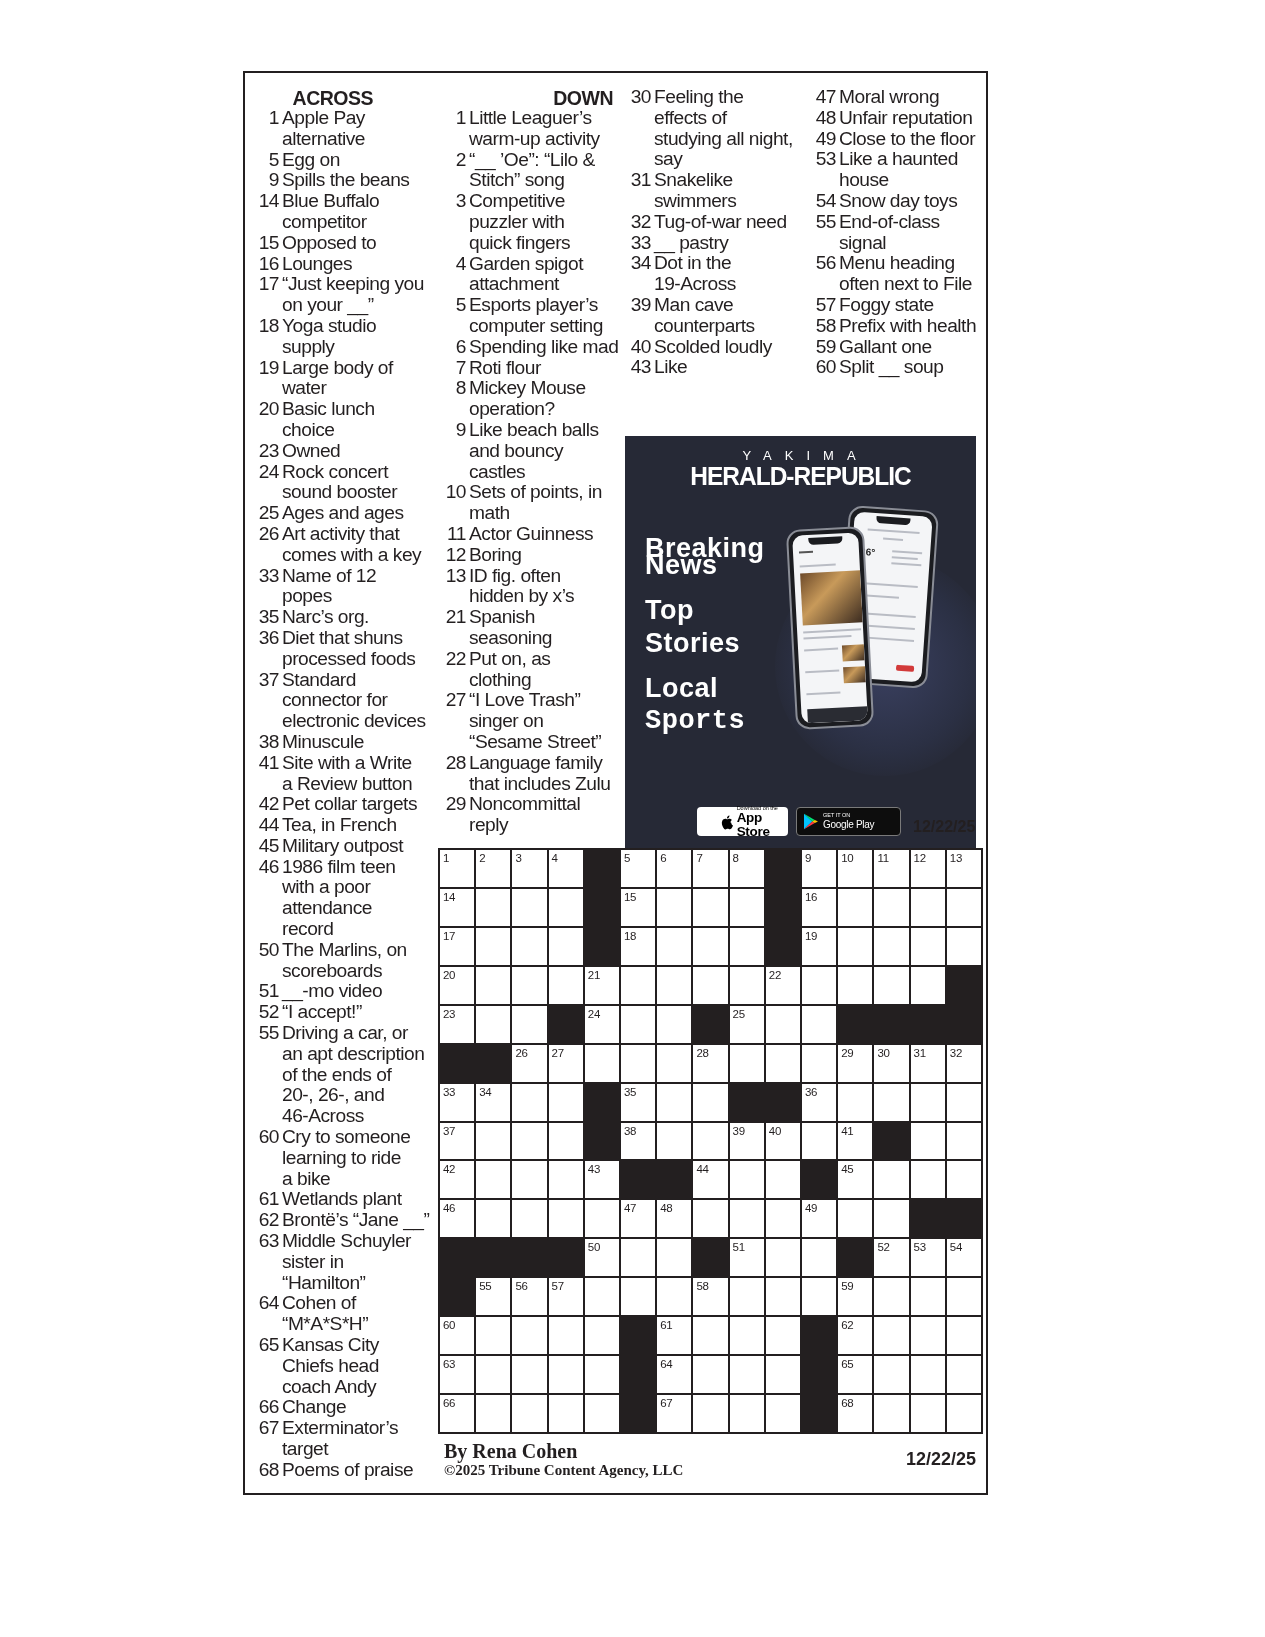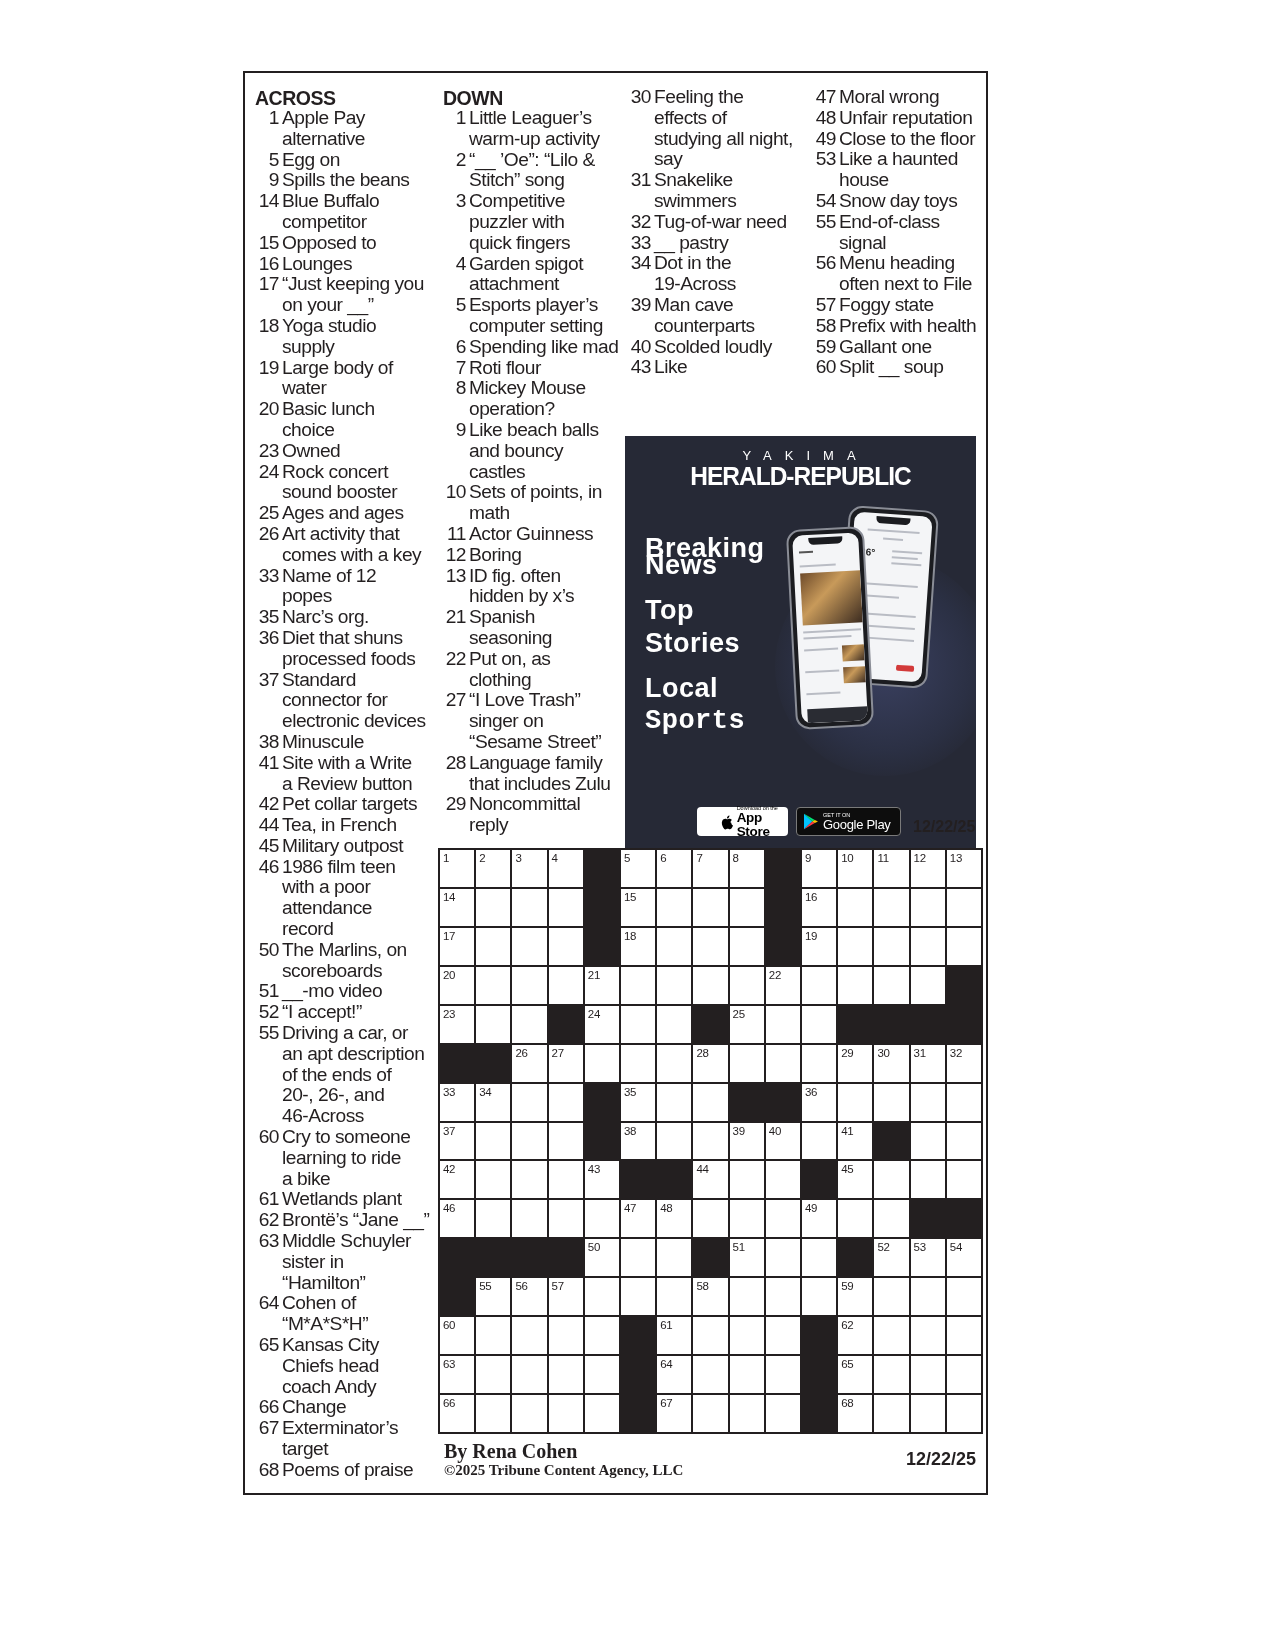--- a/index.html
+++ b/index.html
@@ -3,40 +3,40 @@
 <meta charset="utf-8">
 <style>
   html, body { margin: 0; padding: 0; background: #ffffff; }
   body { width: 1265px; height: 1637px; position: relative; overflow: hidden; font-family: "Liberation Sans", sans-serif; color: #231f20; }
   .frame { position: absolute; left: 243px; top: 71px; width: 745px; height: 1424px; border: 2px solid #231f20; box-sizing: border-box; }
   .col { position: absolute; font-size: 19.2px; line-height: 20.8px; letter-spacing: -0.5px; }
   .col-across { left: 255px; top: 87px; width: 180px; }
   .col-down { left: 443px; top: 87px; width: 180px; }
   .col-c3 { left: 628px; top: 87px; width: 180px; }
   .col-c4 { left: 813px; top: 87px; width: 180px; }
-  .col-head { font-weight: bold; text-align: left; font-size: 19.5px; line-height: 22px; margin-bottom: -1px; }
+  .col-head { font-weight: bold; text-align: right; font-size: 19.5px; line-height: 22px; margin-bottom: -1px; }
   .col-across .col-head { width: 118px; margin-left: 0; }
   .col-down .col-head { width: 170px; }
   .clue { display: flex; }
   .clue .num { flex: 0 0 auto; text-align: right; width: 24px; margin-right: 3px; }
   .col-down .clue .num, .col-c3 .clue .num, .col-c4 .clue .num { width: 23px; }
   .clue .txt { flex: 1 1 auto; }
 
   .ad { position: absolute; left: 625px; top: 395px; width: 351px; height: 412px; background: #262936; overflow: hidden; color: #ffffff; margin-top: 41px; }
   .ad-glow { position: absolute; left: 150px; top: 120px; width: 220px; height: 220px; border-radius: 50%; background: radial-gradient(circle, #3a4060 0%, #2b3044 55%, rgba(38,41,54,0) 75%); }
   .ad-brand-top { position: absolute; left: 0; width: 100%; top: 12px; text-align: center; font-size: 13px; letter-spacing: 13px; padding-left: 10px; box-sizing: border-box; }
   .ad-brand { position: absolute; left: 0; width: 100%; top: 27px; text-align: center; font-size: 24.5px; font-weight: bold; letter-spacing: -1px; transform: scaleY(1.05); }
   .ad-feature { position: absolute; left: 20px; font-size: 27px; font-weight: bold; line-height: 33px; letter-spacing: 0.5px; }
   .ad-cta { position: absolute; left: 0; width: 100%; top: 322px; text-align: center; font-size: 23.5px; font-weight: bold; letter-spacing: -0.2px; }
   .store { position: absolute; top: 371px; height: 29px; border-radius: 4px; display: flex; align-items: center; box-sizing: border-box; }
   .store-apple { left: 72px; width: 91px; background: #ffffff; color: #000000; padding-left: 24px; }
   .store-google { left: 171px; width: 105px; background: #0d0d0d; color: #ffffff; border: 1px solid #7a7a7a; padding-left: 6px; }
   .store .s-small { font-size: 5.5px; line-height: 6px; display: block; }
   .store .s-big { font-size: 13.5px; line-height: 14px; display: block; font-weight: bold; letter-spacing: -0.3px; }
-  .store-google .s-big { font-weight: normal; font-size: 13px; text-align: center; }
+  .store-google .s-big { font-weight: normal; font-size: 10px; text-align: center; }
   .store .s-text { margin-left: 4px; }
 
   .phone { position: absolute; border-radius: 14px; background: #1b1c20; border: 2px solid #8a8d96; box-sizing: border-box; }
   .phone-screen { position: absolute; left: 4px; top: 4px; right: 4px; bottom: 4px; border-radius: 10px; background: #f4f5f7; overflow: hidden; }
   .phone-notch { position: absolute; top: 3px; left: 50%; width: 34px; height: 7px; margin-left: -17px; background: #1b1c20; border-radius: 0 0 5px 5px; }
   .scr-line { position: absolute; height: 2px; background: #b9bcc4; }
   .scr-img { position: absolute; background: linear-gradient(135deg, #6d4a2a 0%, #c89a5a 40%, #3b2b20 100%); }
   .scr-temp { position: absolute; font-size: 10px; font-weight: bold; color: #222; }
   .scr-red { position: absolute; background: #d23a3a; border-radius: 2px; }
 

